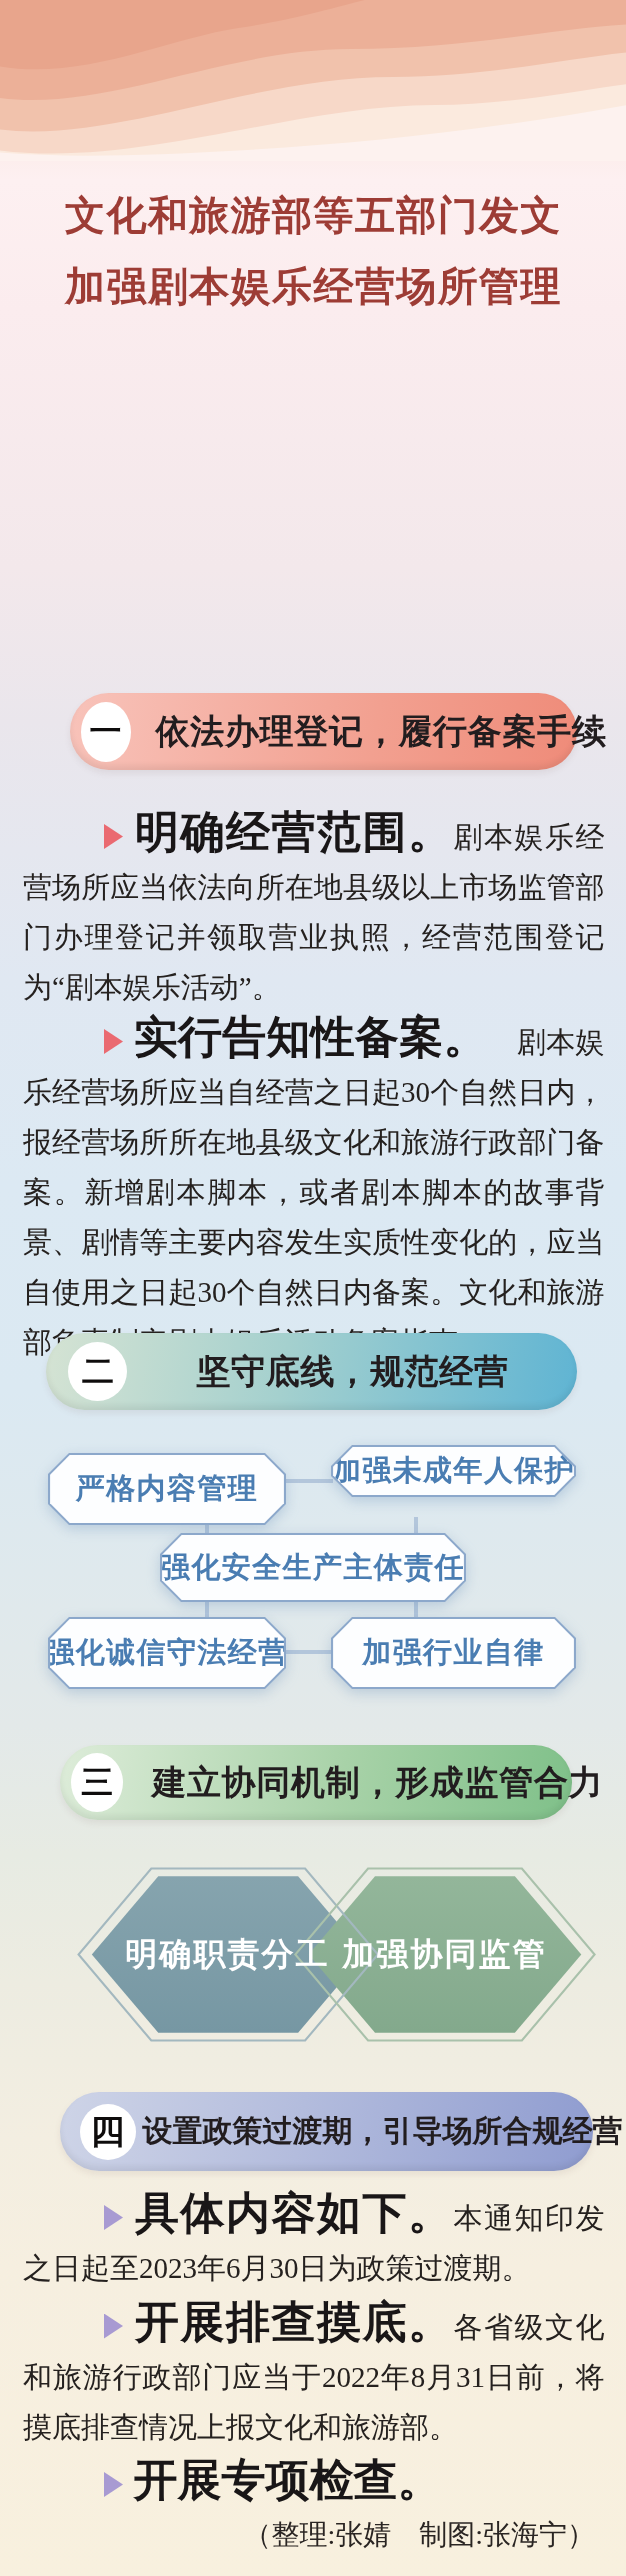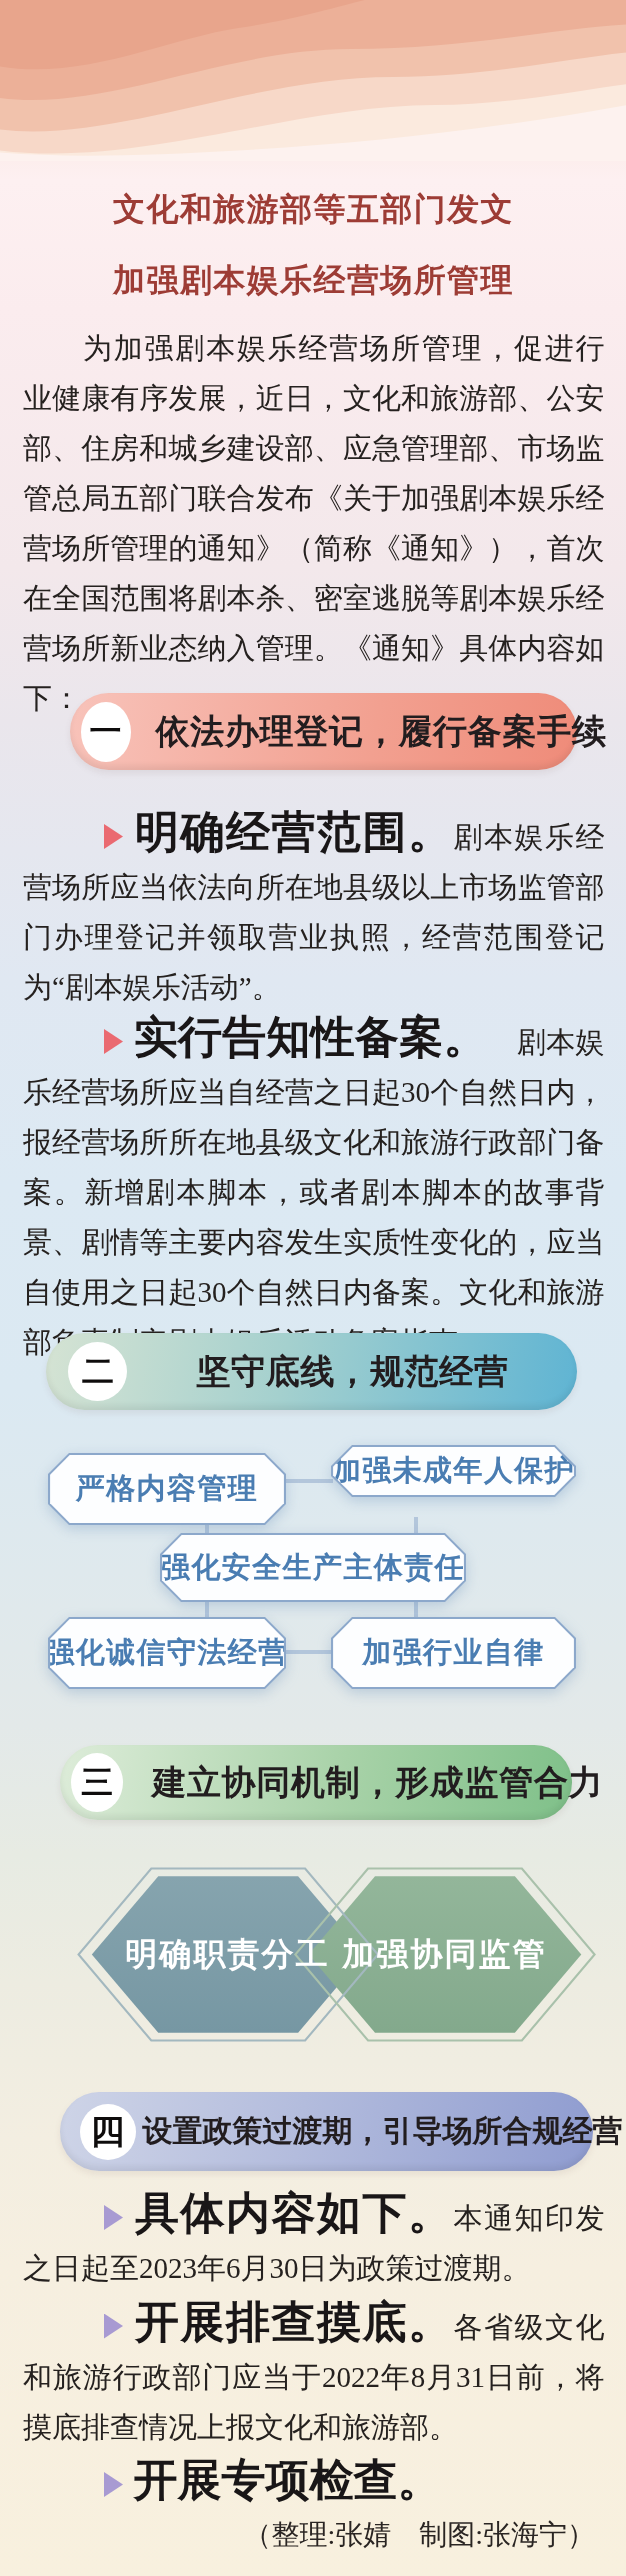--- a/index.html
+++ b/index.html
@@ -21,21 +21,21 @@
       #edece1 77%,
       #f3eee1 83%,
       #f6efe0 88%,
       #f8f0de 100%);
   }
   
   #waves{position:absolute;top:0;left:0;width:627px;height:161px;display:block;}
   
   .main-title{
     position:absolute;top:153px;left:0;width:627px;text-align:center;
-    font-size:32px;font-weight:700;line-height:71px;color:#9d3c35;letter-spacing:1.4px;
+    font-size:40px;font-weight:700;line-height:71px;color:#9d3c35;letter-spacing:1.4px;
   }
   
   .para{
     position:absolute;left:23px;right:22.4px;margin:0;
     font-family:"Liberation Serif",serif;font-size:29px;line-height:50px;
     color:#25211f;text-align:justify;
   }
   #intro{top:323px;text-indent:60px;}
   .bullets{position:absolute;left:23px;right:22.4px;}
   .bullets p{
@@ -128,21 +128,20 @@
     <path fill="#ecb098" d="M0,140 C150,160 320,70 500,70 C660,70 780,42 894,35 L894,0 L0,0 Z"></path>
     <path fill="#e8a58c" d="M0,95 C120,115 240,55 340,40 C420,28 480,10 520,0 L0,0 Z"></path>
     <path fill="#fdf2ef" d="M0,230 L894,230 L894,150 C700,185 520,205 340,215 C220,222 100,226 0,218 Z"></path>
   </svg>
 
   <h1 class="main-title">
     <span>文化和旅游部等五部门发文</span><br>
     <span>加强剧本娱乐经营场所管理</span>
   </h1>
 
-  <p class="para" id="intro">为加强剧本娱乐经营场所管理，促进行业健康有序发展，近日，文化和旅游部、公安部、住房和城乡建设部、应急管理部、市场监管总局五部门联合发布《关于加强剧本娱乐经营场所管理的通知》（简称《通知》），首次在全国范围将剧本杀、密室逃脱等剧本娱乐经营场所新业态纳入管理。《通知》具体内容如下：</p>
 
   <div class="pill" id="pill1">
     <div class="badge">
       <span>一</span>
     </div>
     <div class="pill-title">依法办理登记，履行备案手续</div>
   </div>
 
   <div class="bullets" id="s1-bullets">
     <p>

